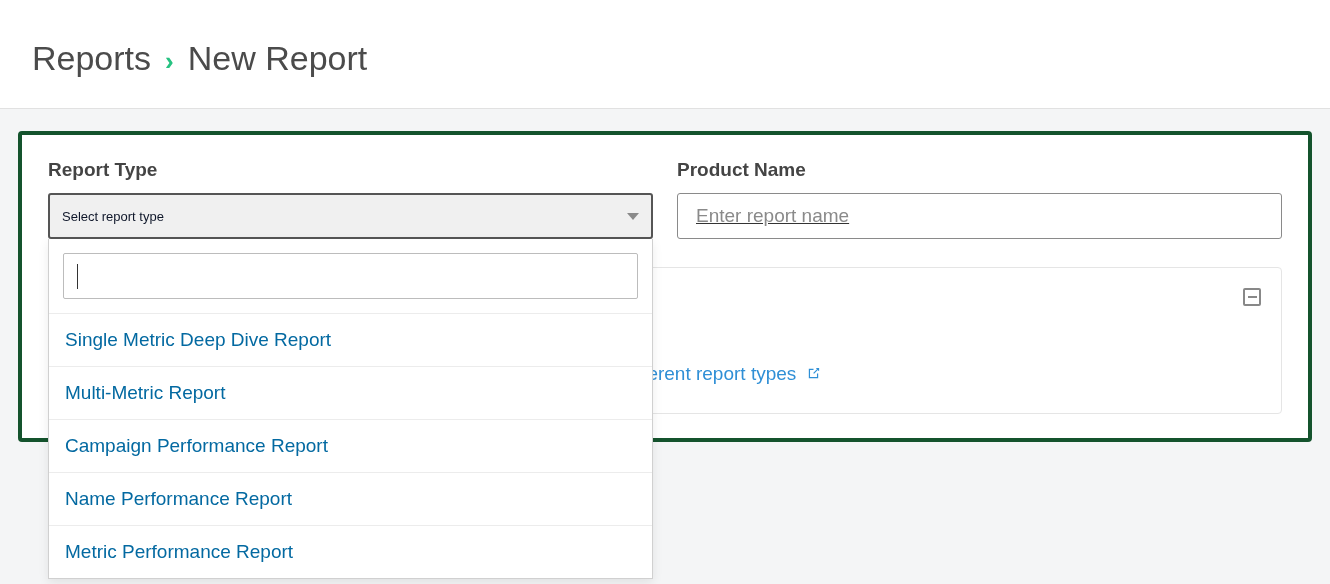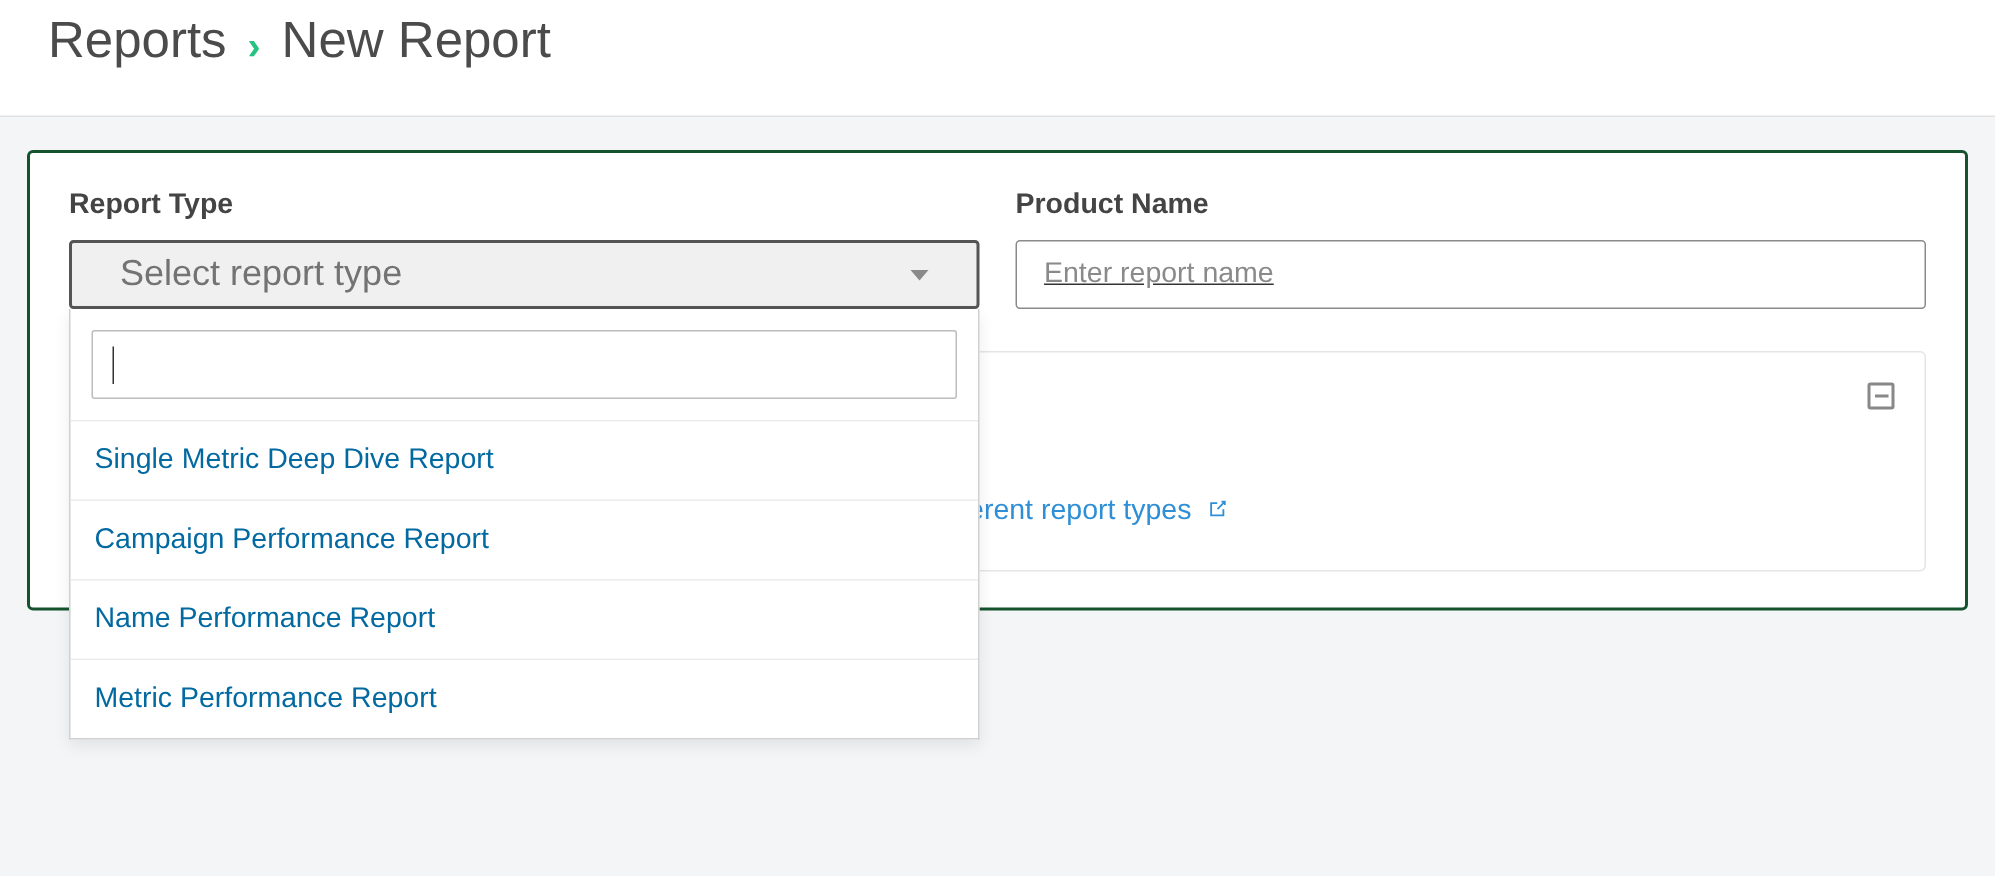--- a/index.html
+++ b/index.html
@@ -16,37 +16,38 @@
     border-bottom: 1px solid #e1e1e1;
     background: #fff;
   }
   .breadcrumb {
     display: flex;
     align-items: center;
     gap: 14px;
     font-size: 34px;
     font-weight: 400;
     color: #4b4b4b;
+    margin-top: 31px;
   }
   .breadcrumb-sep {
     color: #26c281;
     font-size: 26px;
     font-weight: 600;
     line-height: 1;
     position: relative;
     top: 2px;
   }
   .page-bg {
     background: #f4f5f6;
     padding: 22px 18px 40px 18px;
     min-height: 600px;
   }
   .card {
     background: #fff;
-    border: 2px solid #14532d;
+    border: 4px solid #14532d;
     border-radius: 4px;
     padding: 24px 26px;
     position: relative;
   }
   .card-main {
     display: flex;
     gap: 24px;
   }
   .field {
     flex: 1;
@@ -60,24 +61,24 @@
     display: block;
   }
   .select-box {
     border: 2px solid #555;
     border-radius: 3px;
     height: 46px;
     background: #f0f0f0;
     display: flex;
     align-items: center;
     justify-content: space-between;
-    padding: 0 32px;
-    cursor: pointer;
-    color: #737373;
-    font-size: 24px;
+    padding: 0 12px;
+    cursor: pointer;
+    color: #0f172a;
+    font-size: 13px;
   }
   .caret {
     display: inline-block;
     width: 0; height: 0;
     border-left: 6px solid transparent;
     border-right: 6px solid transparent;
     border-top: 7px solid #8a8a8a;
   }
   .text-input {
     border: 1px solid #8a8a8a;
@@ -201,20 +202,21 @@
           <span>Select report type</span>
           <span class="caret"></span>
         </div>
 
         <div class="dropdown">
           <div class="dropdown-search-wrap" style="position:relative">
             <input type="text" class="dropdown-search" value="" style="">
             <span class="dd-cursor"></span>
           </div>
           <div class="dropdown-item">Single Metric Deep Dive Report</div>
+          <div class="dropdown-item">Multi-Metric Report</div>
           <div class="dropdown-item">Campaign Performance Report</div>
           <div class="dropdown-item">Name Performance Report</div>
           <div class="dropdown-item">Metric Performance Report</div>
         </div>
       </div>
 
       <div class="field">
         <label class="field-label">Product Name</label>
         <input type="text" class="text-input" placeholder="Enter report name" style="">
       </div>

